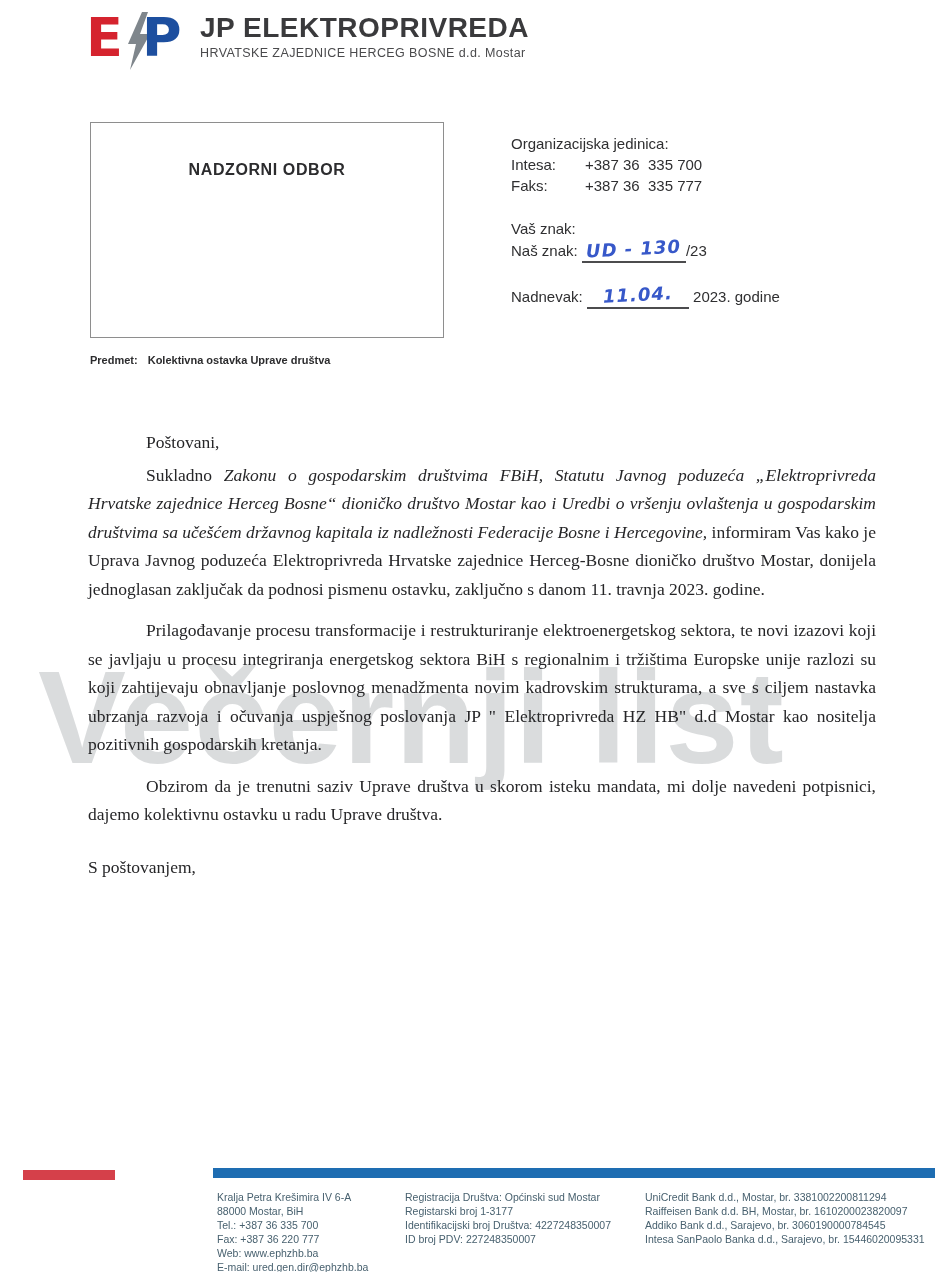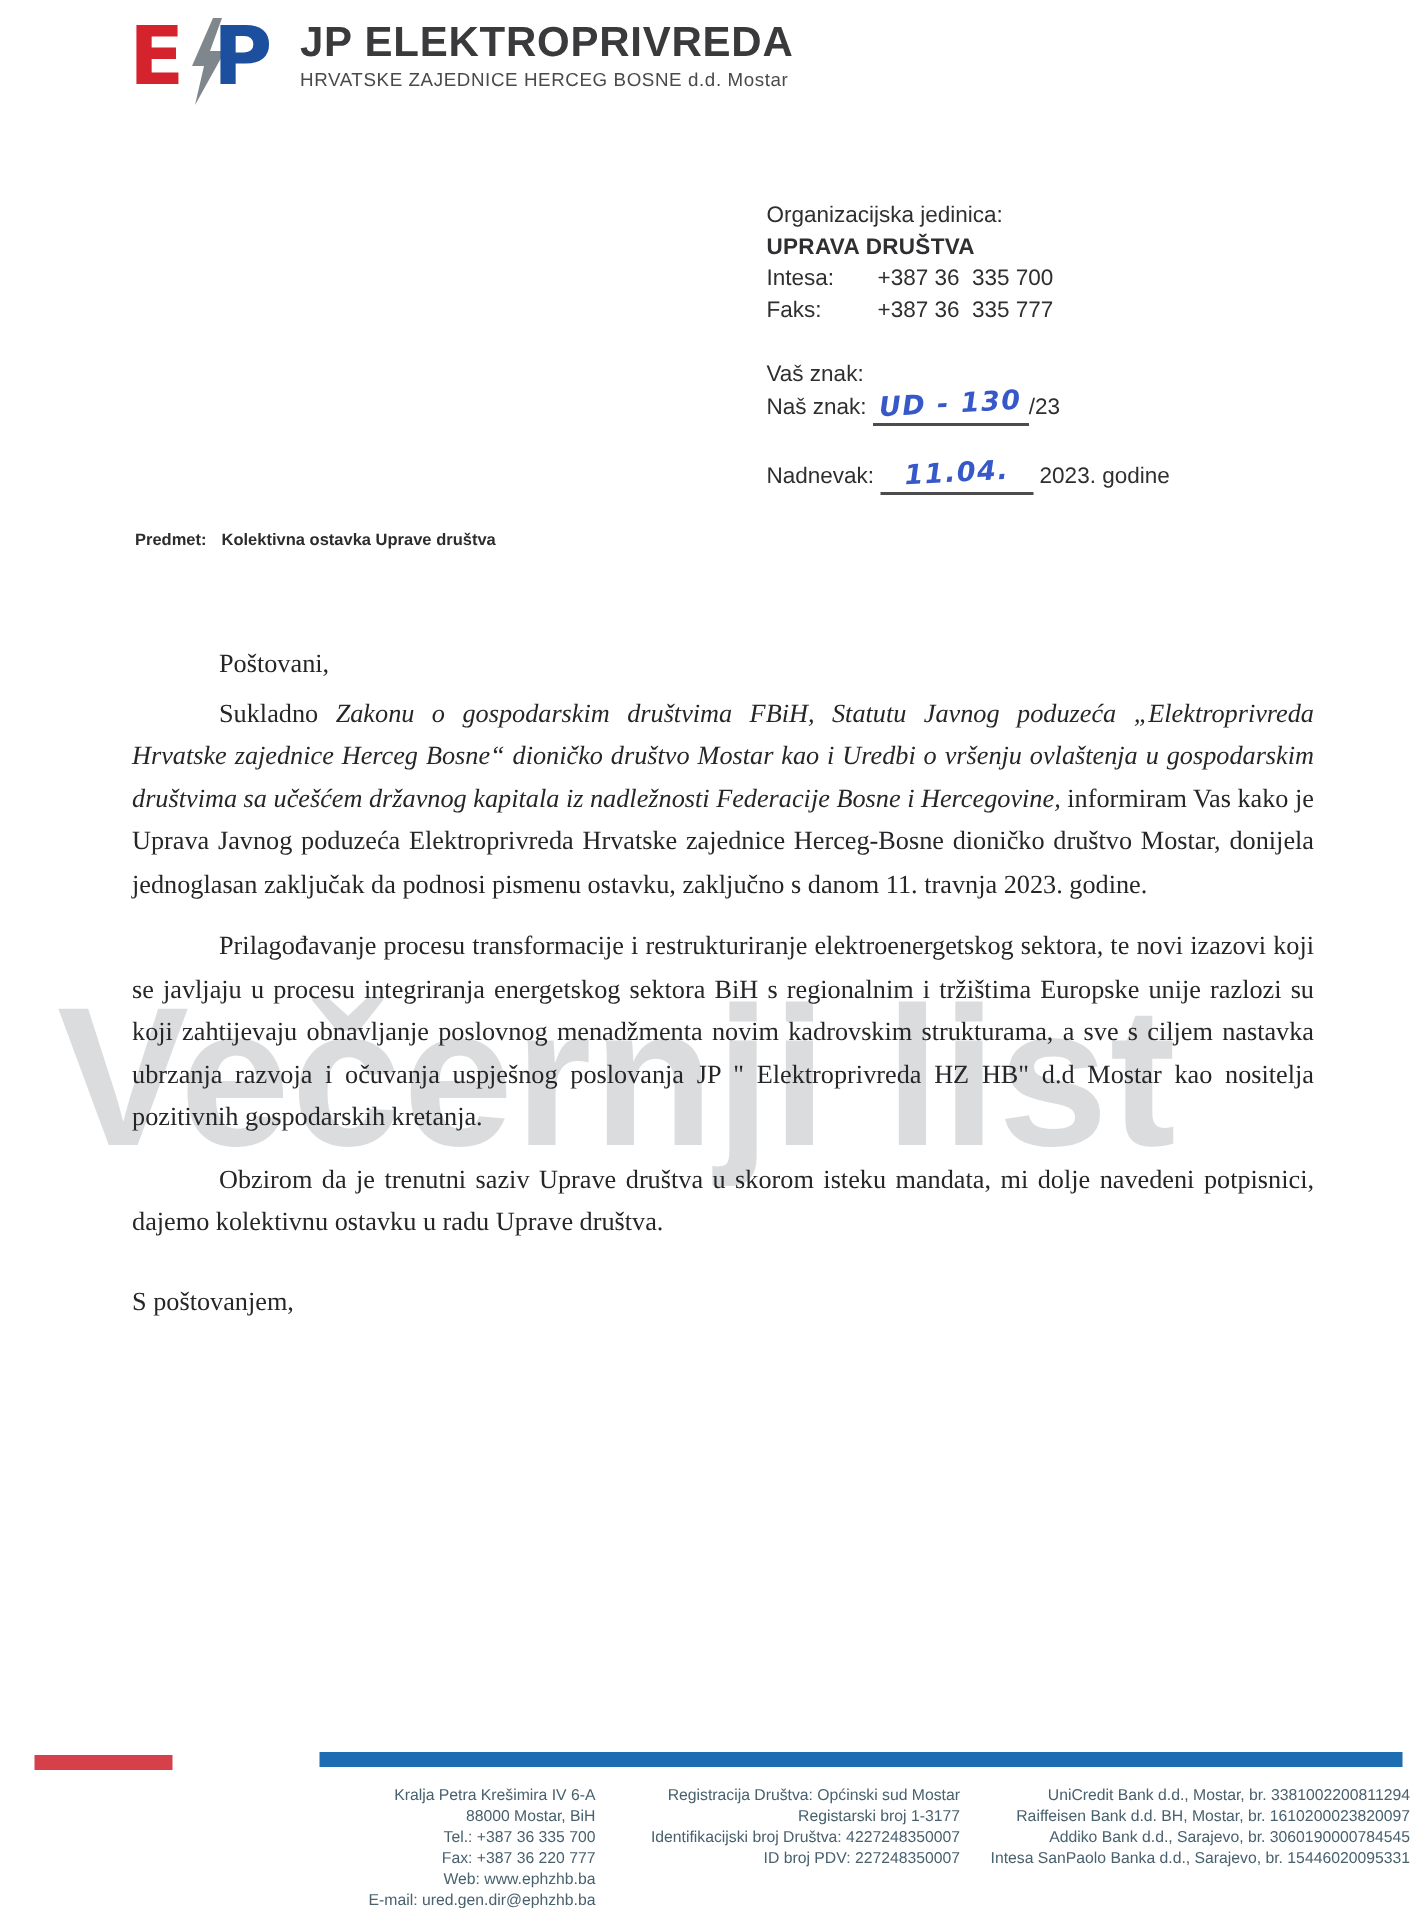--- a/index.html
+++ b/index.html
@@ -83,45 +83,47 @@
   
   .bar-red{position:absolute;left:23px;top:1170px;width:92px;height:10px;background:#d5404a;}
   .bar-blue{position:absolute;left:213px;top:1168px;width:722px;height:10px;background:#1e6db2;}
   .footer-col{
     position:absolute;top:1190px;
     font-size:10.5px;line-height:14px;color:#48616f;
   }
   .col-address{left:217px;width:180px;}
   .col-registration{left:405px;width:235px;}
   .col-banks{left:645px;width:295px;}
-  .footer-col div{white-space:nowrap;text-align:right;}
+  .footer-col div{white-space:nowrap;}
 </style>
 </head>
 <body>
 
 <div class="page">
 
   <header class="letterhead">
     <div class="logo">
       <span class="logo-e">E</span>
       <svg class="lightning" viewBox="0 0 26 58" xmlns="http://www.w3.org/2000/svg">
         <polygon points="16,0 2,32 10,32 4,58 24,22 14,22 22,0" fill="#7f868c"></polygon>
       </svg>
       <span class="logo-p">P</span>
     </div>
     <div class="title-wrap">
       <div class="company-name">JP ELEKTROPRIVREDA</div>
       <div class="company-sub">HRVATSKE ZAJEDNICE HERCEG BOSNE d.d. Mostar</div>
     </div>
   </header>
 
+  <div class="recipient-box">
+    <div class="recipient-title">NADZORNI ODBOR</div>
+  </div>
 
   <div class="org-info">
     <div>Organizacijska jedinica:</div>
-    <div class="bold">UPRAVA DRUŠTVA</div>
     <div><span class="lbl">Intesa:</span><span class="pre">+387 36  335 700</span></div>
     <div><span class="lbl">Faks:</span><span class="pre">+387 36  335 777</span></div>
     <div class="gap"></div>
     <div>Vaš znak:</div>
     <div>
       <span>Naš znak:</span>
       <span class="fill-line znak-line"><span class="hand">UD - 130</span></span><span>/23</span>
     </div>
     <div class="gap"></div>
     <div>

